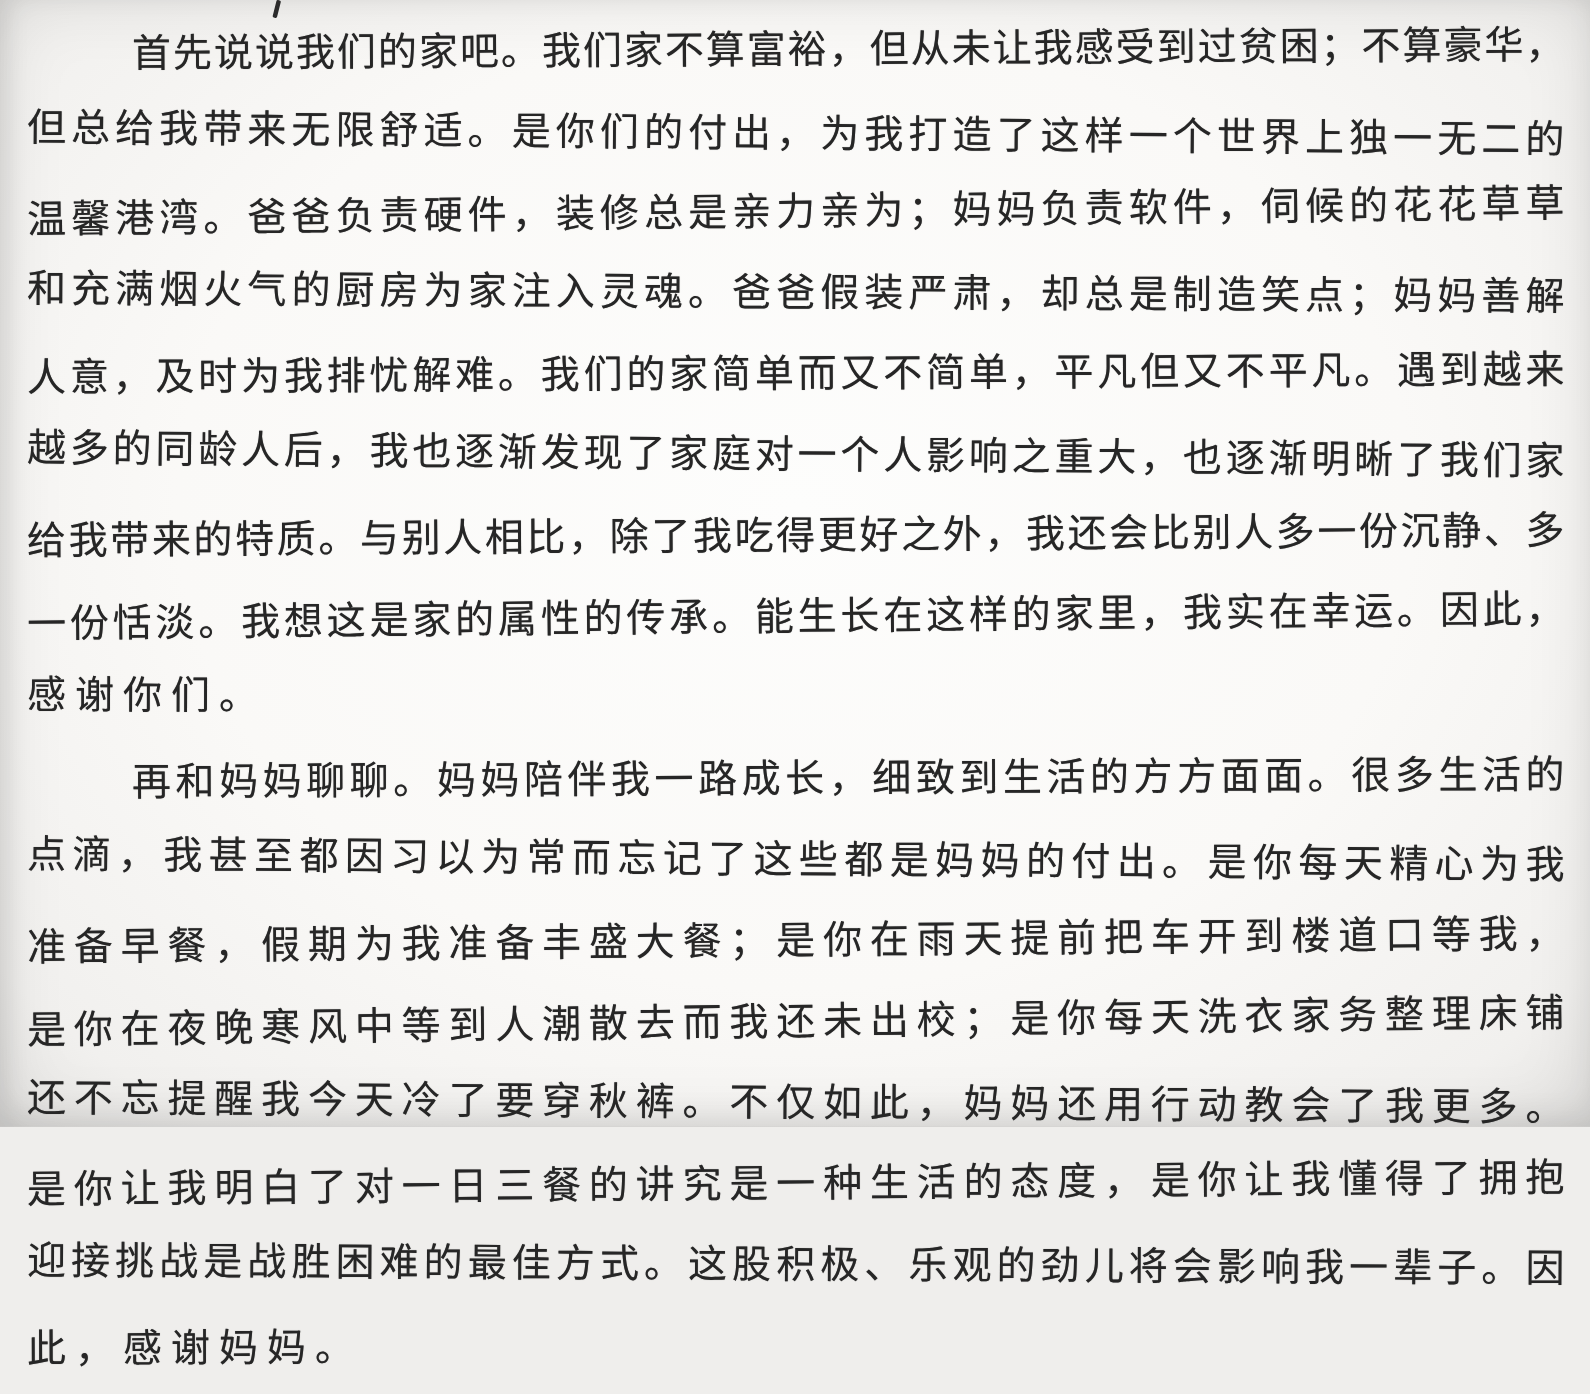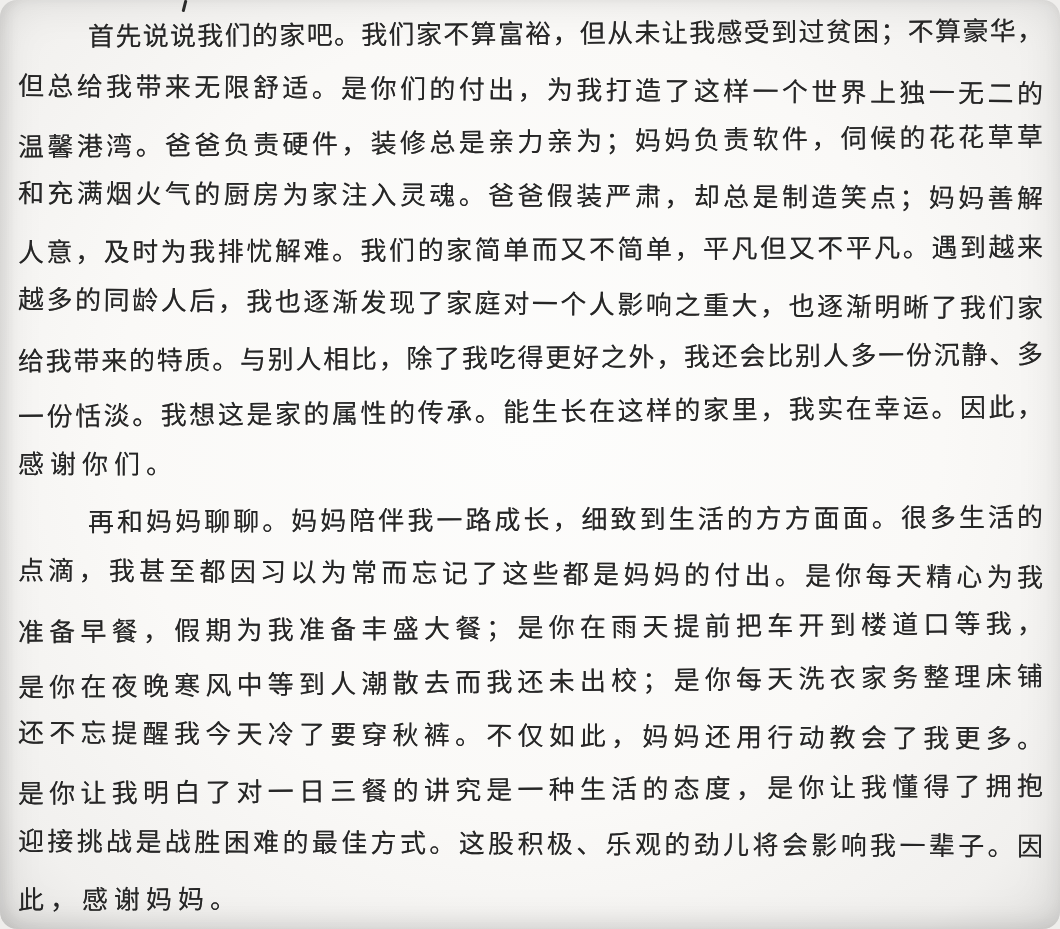--- a/index.html
+++ b/index.html
@@ -2,25 +2,24 @@
 <html lang="zh-CN"><head>
 <meta charset="utf-8">
 <style>
   html,body{margin:0;padding:0;}
   body{
     width:1060px;height:929px;overflow:hidden;
     background:#efeeec;
     font-family:"DejaVu Sans",sans-serif;
   }
   .scan{
-    position:relative;width:1060px;height:929px;
+    position:relative;width:1060px;height:751px;
     background:
       radial-gradient(ellipse at 50% 45%, #fdfdfc 0%, #faf9f7 55%, #f1f0ee 88%, #e6e5e3 100%);
     box-shadow:inset 0 0 46px rgba(0,0,0,0.10), inset 0 -10px 18px rgba(0,0,0,0.05), inset 8px 0 14px rgba(0,0,0,0.05);
-    border-radius:17px;
   }
   .letter{
     position:absolute;inset:0;
     padding:7px 16px 4px 18px;
     box-sizing:border-box;
     display:flex;flex-direction:column;
   }
   .line{
     flex:0 0 54px;
     line-height:54px;

